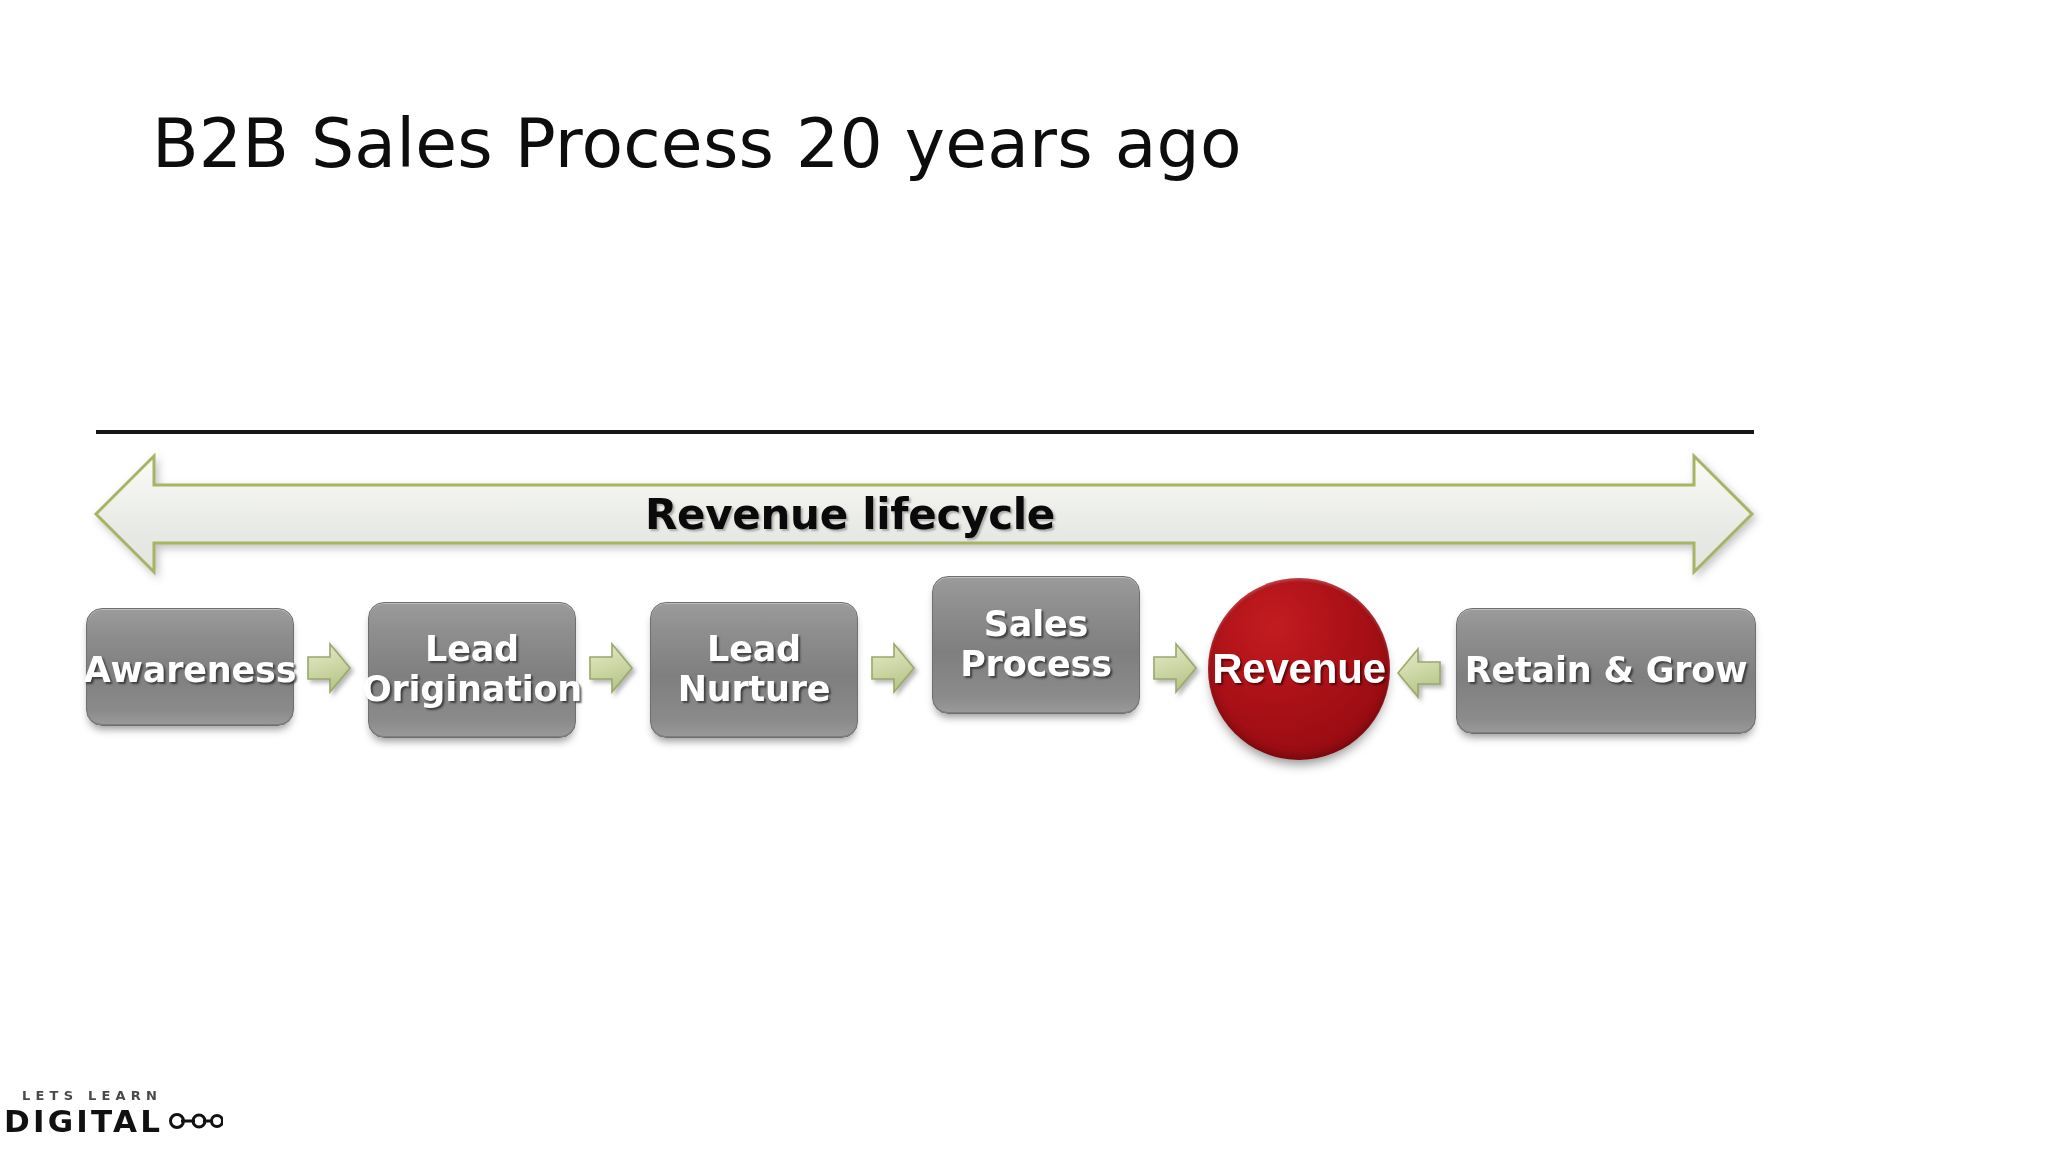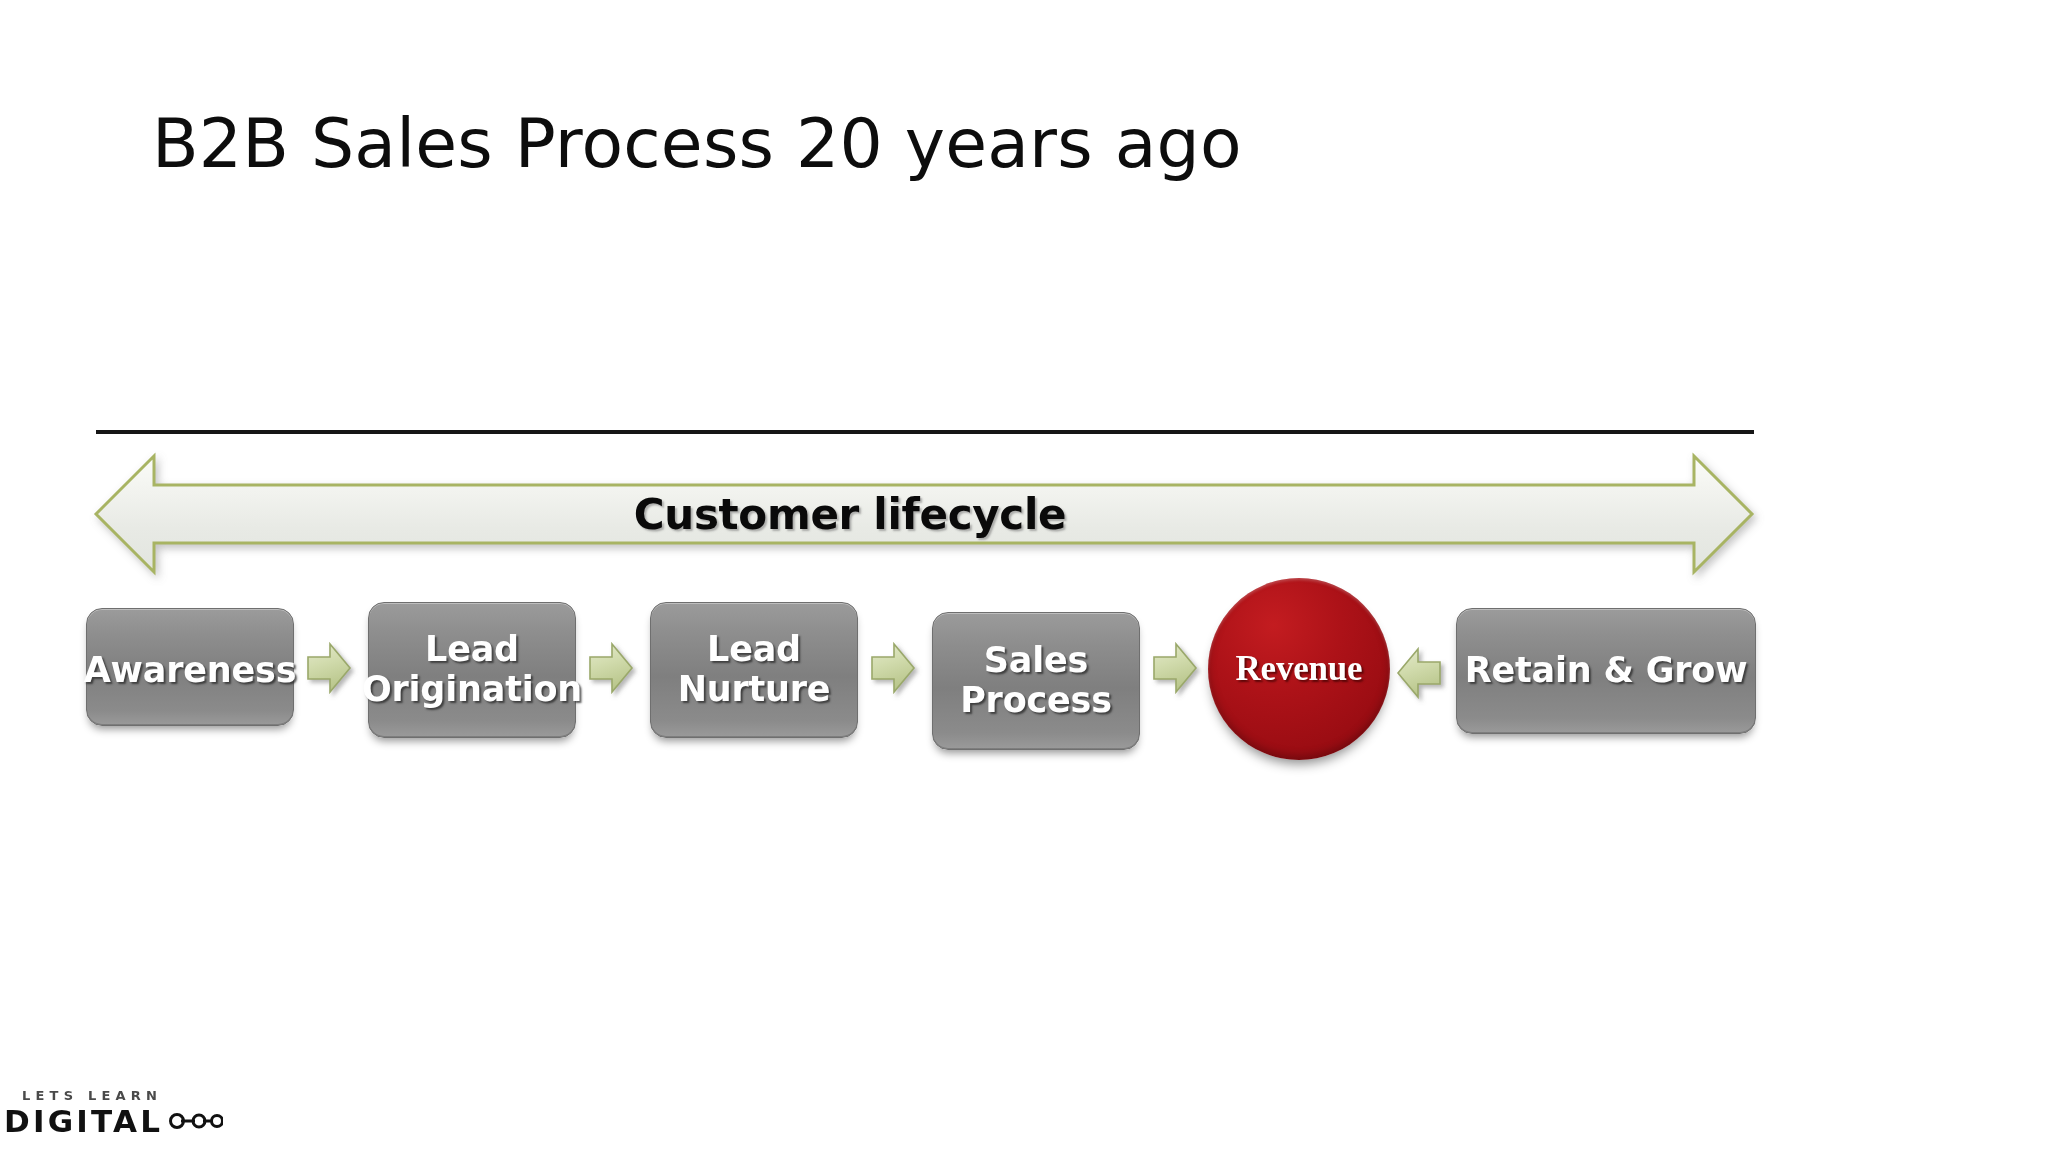--- a/index.html
+++ b/index.html
@@ -124,21 +124,21 @@
     letter-spacing: -0.2px;
     text-shadow: 2px 2px 2px rgba(40,40,40,0.75);
     padding: 0 6px;
     white-space: pre-line;
   }
 
   
   #box-awareness       { left: 86px;  top: 608px; width: 208px; height: 118px; }
   #box-lead-origination{ left: 368px; top: 602px; width: 208px; height: 136px; }
   #box-lead-nurture    { left: 650px; top: 602px; width: 208px; height: 136px; }
-  #box-sales-process   { left: 932px; top: 612px; width: 208px; height: 138px; }
+  #box-sales-process   { left: 932px; top: 576px; width: 208px; height: 138px; }
   #box-retain-grow     { left: 1456px;top: 608px; width: 300px; height: 126px; }
 
   #box-awareness .proc-label { transform: translateY(4px); }
 
   
   #revenue-circle {
     position: absolute;
     left: 1208px;
     top: 578px;
     width: 182px;
@@ -148,22 +148,22 @@
       radial-gradient(circle at 36% 26%, #c31c20 0%, #ad1218 38%, #9c0d13 70%, #8a0a10 100%);
     box-shadow:
       0 8px 12px -4px rgba(0,0,0,0.45),
       inset 0 2px 3px rgba(255,255,255,0.22),
       inset 0 -4px 8px rgba(0,0,0,0.25);
     display: flex;
     align-items: center;
     justify-content: center;
   }
   #revenue-circle .proc-label {
-    font-family: Liberation Serif, serif;
-    font-size: 35px;
+    font-family: Liberation Sans, sans-serif;
+    font-size: 42px;
     font-weight: 700;
     color: #ffffff;
     letter-spacing: -0.2px;
     text-shadow: 2px 2px 2px rgba(60,0,0,0.7);
   }
 
   
   .chev {
     position: absolute;
     width: 46px;
@@ -227,21 +227,21 @@
           <stop offset="100%" stop-color="#e2e5df"></stop>
         </linearGradient>
         <filter id="arrShadow" x="-10%" y="-30%" width="125%" height="175%">
           <feDropShadow dx="3" dy="4" stdDeviation="4" flood-color="#7c7c7c" flood-opacity="0.45"></feDropShadow>
         </filter>
       </defs>
       <polygon points="8,70 66,12 66,41 1606,41 1606,12 1664,70 1606,128 1606,99 66,99 66,128" fill="url(#arrGrad)" stroke="#a8b464" stroke-width="3" stroke-linejoin="miter" filter="url(#arrShadow)"></polygon>
     </svg>
   </div>
   <div id="lifecycle-label">
-    <span>Customer lifecycle</span>
+    <span>Revenue lifecycle</span>
   </div>
 
   <div id="process-row">
 
     <div class="proc-box" id="box-awareness">
       <span class="proc-label">Awareness</span>
     </div>
 
     <div class="chev" id="chev-1">
       <svg viewBox="0 0 46 56" aria-hidden="true">

